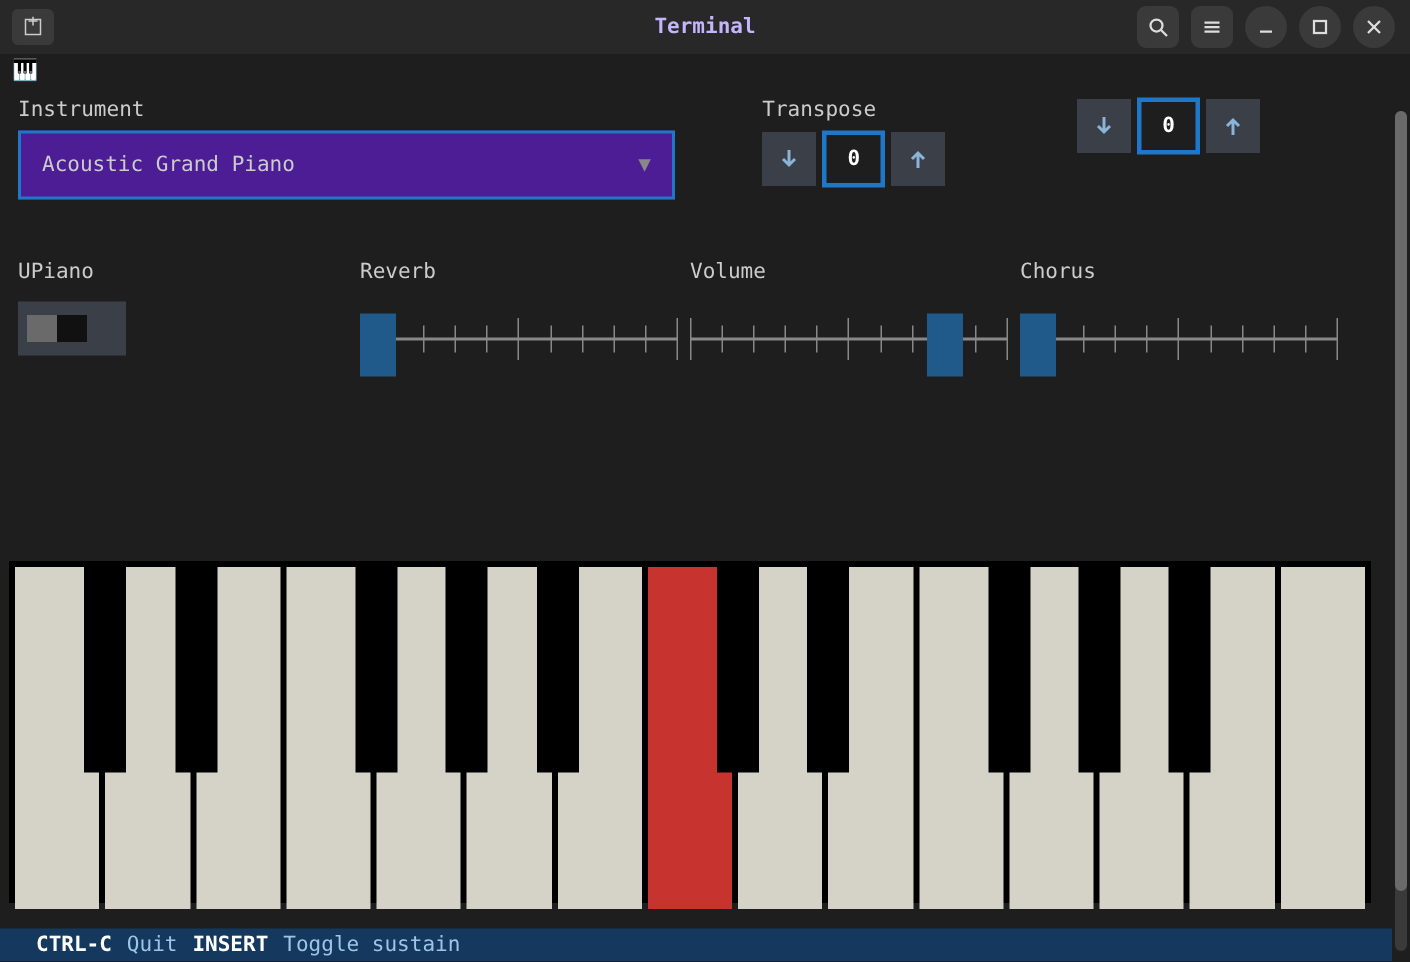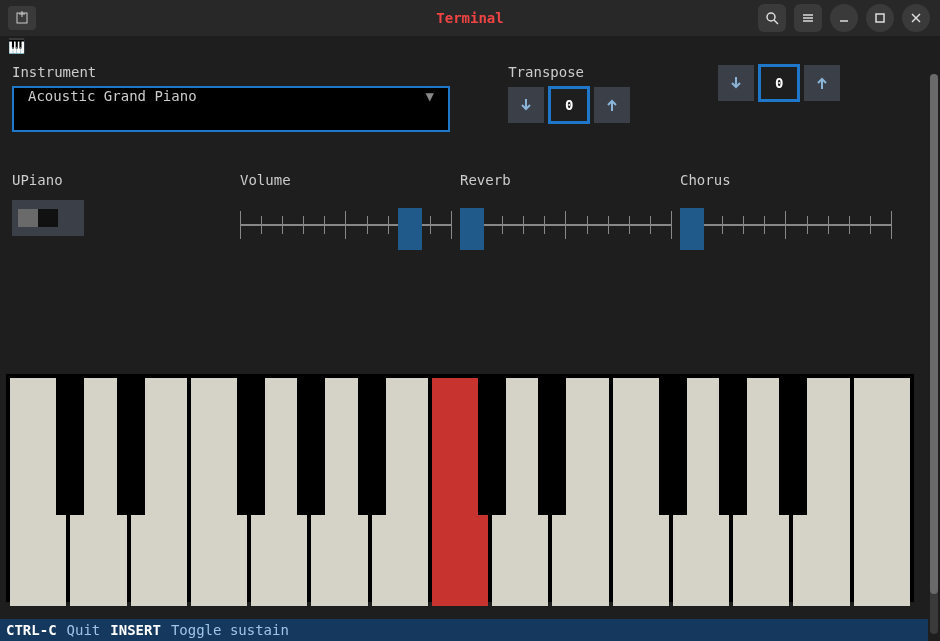--- a/index.html
+++ b/index.html
@@ -1,30 +1,30 @@
 <!DOCTYPE html>
 <html><head>
 <meta charset="utf-8">
 <style>
 html,body{margin:0;padding:0;width:940px;height:641px;background:#1e1e1e;font-family:monospace;font-size:14px;color:#ccc;overflow:hidden}
 .titlebar{height:36px;background:#282828;display:flex;align-items:center;position:relative}
 .titlebar .left-btn{width:28px;height:24px;background:#3a3a3a;border-radius:4px;margin-left:8px;display:flex;align-items:center;justify-content:center}
-.titlebar .title{position:absolute;left:50%;transform:translateX(-50%);color:#ef4444;font-weight:bold}
+.titlebar .title{position:absolute;left:50%;transform:translateX(-50%);color:#c4b5fd;font-weight:bold}
 .titlebar .right{margin-left:auto;display:flex;gap:8px;margin-right:10px}
 .titlebar .rbtn{width:28px;height:28px;background:#3a3a3a;border-radius:50%;display:flex;align-items:center;justify-content:center;color:#ddd;font-size:13px}
 .titlebar .rbtn.sq{border-radius:6px}
 .app{position:relative;height:605px;background:#1e1e1e}
 .appheader{display:flex;align-items:center;padding:2px 8px;color:#ccc}
 .appheader .icon{font-size:14px;margin-right:6px}
 .appheader .t{position:absolute;left:50%;transform:translateX(-50%);}
 .row1{display:flex;padding:8px 12px 0 12px;gap:0}
 .col{display:flex;flex-direction:column}
 .label{color:#ccc;margin-bottom:6px}
 .instrument-col{width:520px}
-.select{border:2px solid #1f77c9;background:#000000;height:42px;display:flex;align-items:flex-start;padding:0 14px;color:#ccc;width:406px;position:relative}
+.select{border:2px solid #1f77c9;background:#4c1d95;height:42px;display:flex;align-items:center;padding:0 14px;color:#ccc;width:406px;position:relative}
 .select .arrow{position:absolute;right:14px;color:#888}
 .spincol{width:220px}
 .spin{display:flex;gap:4px;align-items:center}
 .spinbtn{width:36px;height:36px;background:#3a3f48;display:flex;align-items:center;justify-content:center}
 .spinbtn svg{width:16px;height:16px}
 .spinval{width:36px;height:32px;border:3px solid #1f77c9;background:#1e1e1e;display:flex;align-items:center;justify-content:center;color:#fff;font-weight:bold}
 .row2{display:flex;padding:40px 12px 0 12px}
 .sustain-col{width:228px}
 .sustain-box{width:60px;height:36px;background:#3a3f48;display:flex;align-items:center;padding:0 6px;margin-top:6px}
 .sustain-inner{width:20px;height:18px;background:#6a6a6a}
@@ -35,21 +35,21 @@
 .ticks{position:absolute;top:16px;left:0;right:8px;display:flex;justify-content:space-between}
 .tick{width:1px;height:18px;background:#888}
 .tick.tall{height:28px;margin-top:-5px}
 .thumb{position:absolute;top:8px;width:24px;height:42px;background:#1f5a8a}
 .piano{position:absolute;top:338px;left:6px;width:908px;height:228px;background:#000}
 .whites{display:flex;height:100%;gap:4px;padding:4px}
 .wkey{flex:1;background:#d5d2c8}
 .wkey.active{background:#c7342f}
 .blacks{position:absolute;top:4px;left:4px;right:4px;height:60%;pointer-events:none}
 .bkey{position:absolute;top:0;width:28px;height:100%;background:#000}
-.statusbar{position:absolute;bottom:0;left:0;right:12px;height:22px;background:#15395e;display:flex;align-items:center;padding:0 6px;color:#cde;gap:10px}
+.statusbar{position:absolute;bottom:0;left:0;right:12px;height:22px;background:#15395e;display:flex;align-items:center;padding:0 24px;color:#cde;gap:10px}
 .statusbar .key{color:#fff;font-weight:bold}
 .statusbar .act{color:#9ec5e6}
 .scrollbar{position:absolute;right:2px;top:38px;width:8px;height:560px;background:#3a3a3a;border-radius:4px}
 .scrollthumb{width:8px;height:520px;background:#6a6a6a;border-radius:4px}
 </style>
 </head>
 <body>
 
 <div class="titlebar">
   <div class="left-btn">
@@ -141,57 +141,57 @@
 
   <div class="row2">
     <div class="col sustain-col">
       <span class="label">UPiano</span>
       <div class="sustain-box">
         <div class="sustain-inner"></div>
           <div class="sustain-inner2"></div>
       </div>
     </div>
     <div class="col slider-col">
+      <span class="label">Reverb</span>
+      <div class="slider">
+        <div class="track"></div>
+        <div class="ticks">
+            <div class="tick tall"></div>
+            <div class="tick"></div>
+            <div class="tick"></div>
+            <div class="tick"></div>
+            <div class="tick"></div>
+            <div class="tick tall"></div>
+            <div class="tick"></div>
+            <div class="tick"></div>
+            <div class="tick"></div>
+            <div class="tick"></div>
+            <div class="tick tall"></div>
+          </div>
+        <div class="thumb" style="left:0%"></div>
+      </div>
+    </div>
+    <div class="col slider-col">
       <span class="label">Volume</span>
       <div class="slider">
         <div class="track"></div>
         <div class="ticks">
             <div class="tick tall"></div>
             <div class="tick"></div>
             <div class="tick"></div>
             <div class="tick"></div>
             <div class="tick"></div>
             <div class="tick tall"></div>
             <div class="tick"></div>
             <div class="tick"></div>
             <div class="tick"></div>
             <div class="tick"></div>
             <div class="tick tall"></div>
           </div>
         <div class="thumb" style="left:72%"></div>
-      </div>
-    </div>
-    <div class="col slider-col">
-      <span class="label">Reverb</span>
-      <div class="slider">
-        <div class="track"></div>
-        <div class="ticks">
-            <div class="tick tall"></div>
-            <div class="tick"></div>
-            <div class="tick"></div>
-            <div class="tick"></div>
-            <div class="tick"></div>
-            <div class="tick tall"></div>
-            <div class="tick"></div>
-            <div class="tick"></div>
-            <div class="tick"></div>
-            <div class="tick"></div>
-            <div class="tick tall"></div>
-          </div>
-        <div class="thumb" style="left:0%"></div>
       </div>
     </div>
     <div class="col slider-col">
       <span class="label">Chorus</span>
       <div class="slider">
         <div class="track"></div>
         <div class="ticks">
             <div class="tick tall"></div>
             <div class="tick"></div>
             <div class="tick"></div>

